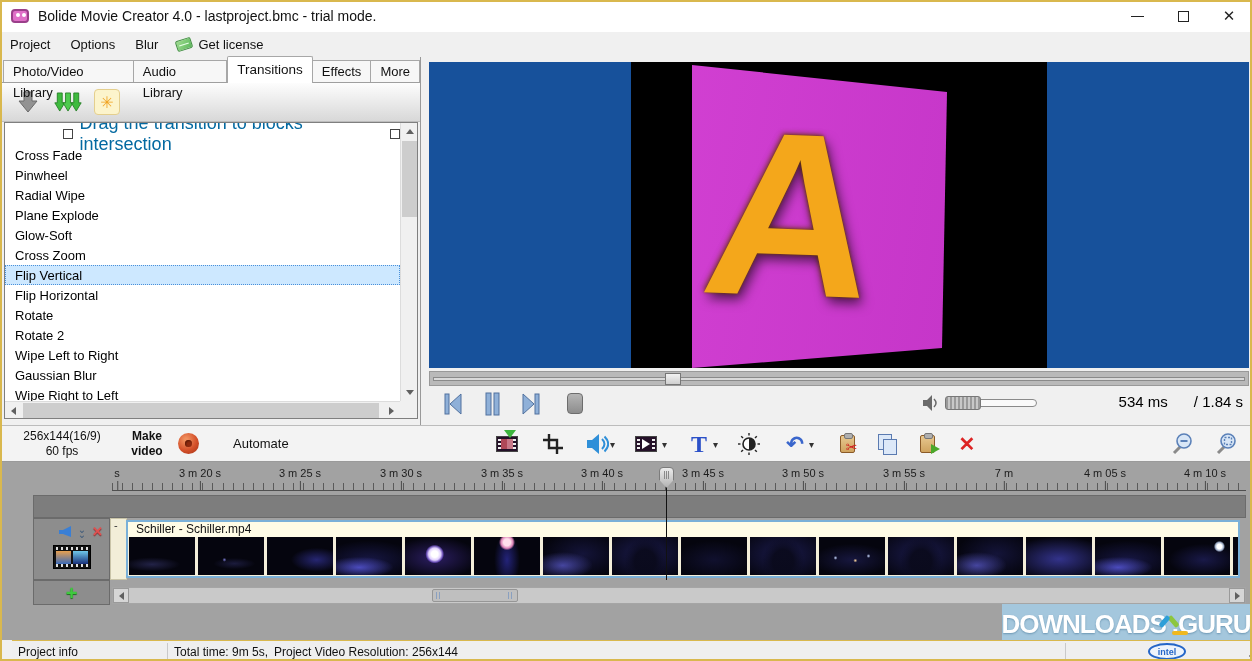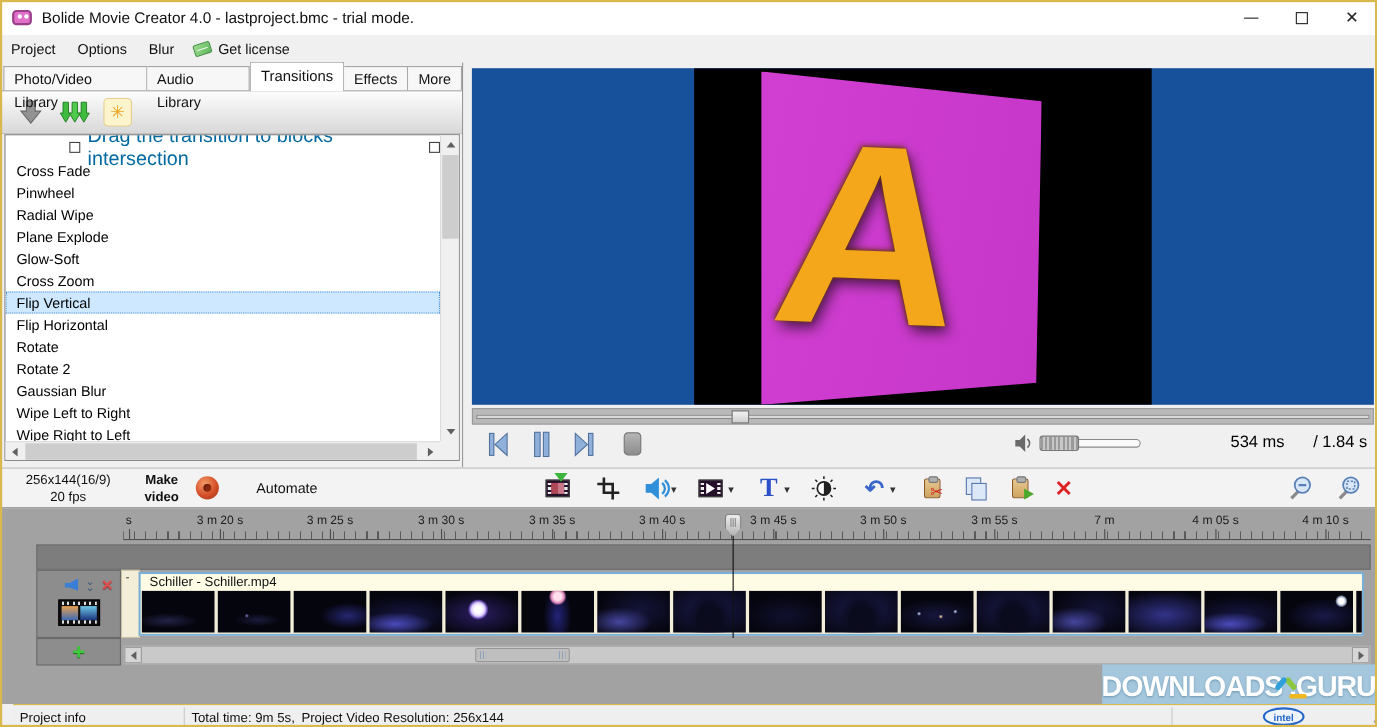--- a/index.html
+++ b/index.html
@@ -223,22 +223,22 @@
         <div class="t-item">Cross Fade</div>
             <div class="t-item">Pinwheel</div>
             <div class="t-item">Radial Wipe</div>
             <div class="t-item">Plane Explode</div>
             <div class="t-item">Glow-Soft</div>
             <div class="t-item">Cross Zoom</div>
             <div class="t-item" data-state="selected">Flip Vertical</div>
             <div class="t-item">Flip Horizontal</div>
             <div class="t-item">Rotate</div>
             <div class="t-item">Rotate 2</div>
+            <div class="t-item">Wipe Left to Right</div>
             <div class="t-item">Gaussian Blur</div>
-            <div class="t-item">Wipe Left to Right</div>
             <div class="t-item">Wipe Right to Left</div>
           </div>
       </div>
       <div class="vscroll">
         <div class="sb-btn" style="top:0">
             <span class="tri tri-up"></span>
           </div>
         <div class="v-thumb"></div>
         <div class="sb-btn" style="bottom:0">
             <span class="tri tri-down"></span>
@@ -301,21 +301,21 @@
       <div class="time-display">
         <span>534 ms</span>
         <span>/ 1.84 s</span>
       </div>
     </div>
   </div>
 
   <div class="mid-toolbar">
     <div class="res-block">
       <div>256x144(16/9)</div>
-      <div>20 fps</div>
+      <div>60 fps</div>
     </div>
     <div class="make-video">
       <div>Make</div>
       <div>video</div>
     </div>
     <div class="record-btn"></div>
     <div class="automate">Automate</div>
 
     <div class="tb-icon" style="left:494px">
       <div class="film">

